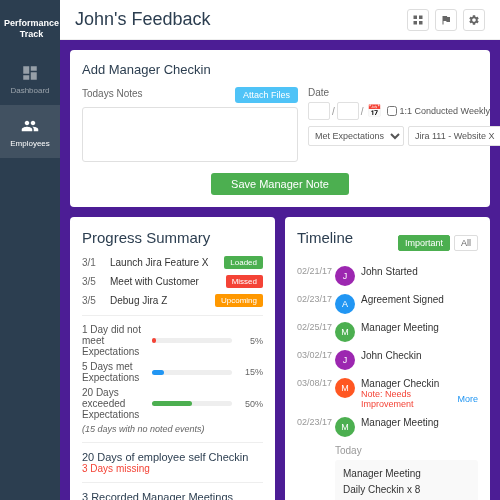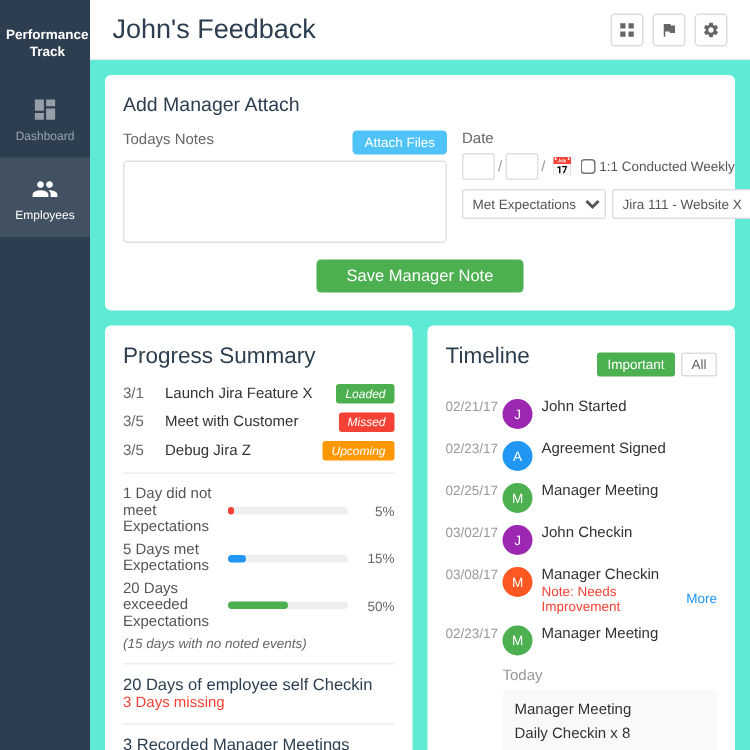--- a/index.html
+++ b/index.html
@@ -12,21 +12,21 @@
     .sidebar-logo { color: white; font-size: 9px; text-align: center; padding: 8px 4px 12px; line-height: 1.2; font-weight: bold; }
     .sidebar-item { display: flex; flex-direction: column; align-items: center; padding: 10px 0; cursor: pointer; width: 100%; }
     .sidebar-item .icon-box { width: 28px; height: 22px; display: flex; align-items: center; justify-content: center; }
     .sidebar-item svg { width: 18px; height: 18px; fill: rgba(255,255,255,0.5); }
     .sidebar-item.active { background: rgba(255,255,255,0.1); }
     .sidebar-item.active svg { fill: white; }
     .sidebar-label { color: rgba(255,255,255,0.5); font-size: 8px; margin-top: 2px; }
     .sidebar-item.active .sidebar-label { color: white; }
 
     
-    .main-content { flex: 1; overflow-y: auto; background: #5eead4; }
+    .main-content { flex: 1; overflow-y: auto; background: #4c1d95; }
 
     
     .header { display: flex; align-items: center; justify-content: space-between; padding: 10px 15px; background: white; border-bottom: 1px solid #eee; height: 40px; }
     .header-title { font-size: 18px; font-weight: 300; color: #2c3e50; }
     .header-icons { display: flex; gap: 6px; }
     .header-icon-btn { width: 22px; height: 22px; border-radius: 3px; border: 1px solid #ddd; background: white; display: flex; align-items: center; justify-content: center; cursor: pointer; }
     .header-icon-btn svg { width: 12px; height: 12px; fill: #666; }
 
     
     .checkin-section { background: white; margin: 10px; border-radius: 4px; padding: 12px; }
@@ -55,21 +55,21 @@
     .two-col { display: flex; gap: 10px; margin: 0 10px 10px; }
     .left-col { flex: 1; }
     .right-col { flex: 1; }
 
     
     .progress-card { background: white; border-radius: 4px; padding: 12px; margin-bottom: 10px; }
     .card-title { font-size: 15px; font-weight: 300; color: #2c3e50; margin-bottom: 10px; }
     .progress-item { display: flex; align-items: center; gap: 6px; margin-bottom: 6px; }
     .progress-date { font-size: 10px; color: #666; width: 22px; }
     .progress-text { font-size: 10px; color: #333; flex: 1; }
-    .progress-badge { font-size: 8px; padding: 2px 6px; border-radius: 2px; color: white; white-space: nowrap; font-style: italic; }
+    .progress-badge { font-size: 8px; padding: 2px 6px; border-radius: 2px; color: white; white-space: nowrap; }
     .badge-loaded { background: #4caf50; }
     .badge-missed { background: #f44336; }
     .badge-upcoming { background: #ff9800; }
 
     .divider { border: none; border-top: 1px solid #eee; margin: 8px 0; }
 
     .stat-row { display: flex; align-items: center; gap: 6px; margin-bottom: 4px; }
     .stat-label { font-size: 10px; color: #555; flex: 1; }
     .stat-bar-wrap { width: 80px; height: 5px; background: #eee; border-radius: 3px; }
     .stat-bar { height: 5px; border-radius: 3px; }
@@ -152,21 +152,21 @@
         </button>
         <button class="header-icon-btn">
           <svg viewBox="0 0 24 24">
               <path d="M19.14 12.94c.04-.3.06-.61.06-.94 0-.32-.02-.64-.07-.94l2.03-1.58c.18-.14.23-.41.12-.61l-1.92-3.32c-.12-.22-.37-.29-.59-.22l-2.39.96c-.5-.38-1.03-.7-1.62-.94l-.36-2.54c-.04-.24-.24-.41-.48-.41h-3.84c-.24 0-.43.17-.47.41l-.36 2.54c-.59.24-1.13.57-1.62.94l-2.39-.96c-.22-.08-.47 0-.59.22L2.74 8.87c-.12.21-.08.47.12.61l2.03 1.58c-.05.3-.09.63-.09.94s.02.64.07.94l-2.03 1.58c-.18.14-.23.41-.12.61l1.92 3.32c.12.22.37.29.59.22l2.39-.96c.5.38 1.03.7 1.62.94l.36 2.54c.05.24.24.41.48.41h3.84c.24 0 .44-.17.47-.41l.36-2.54c.59-.24 1.13-.56 1.62-.94l2.39.96c.22.08.47 0 .59-.22l1.92-3.32c.12-.22.07-.47-.12-.61l-2.01-1.58zM12 15.6c-1.98 0-3.6-1.62-3.6-3.6s1.62-3.6 3.6-3.6 3.6 1.62 3.6 3.6-1.62 3.6-3.6 3.6z"></path>
             </svg>
         </button>
       </div>
     </div>
 
     <div class="checkin-section">
-      <div class="checkin-title">Add Manager Attach</div>
+      <div class="checkin-title">Add Manager Checkin</div>
       <div class="checkin-form">
         <div class="form-left">
           <div class="notes-header">
             <span class="form-label">Todays Notes</span>
             <button class="attach-btn">Attach Files</button>
           </div>
           <textarea class="notes-area" style=""></textarea>
         </div>
         <div class="form-right">
           <div class="form-label">Date</div>

